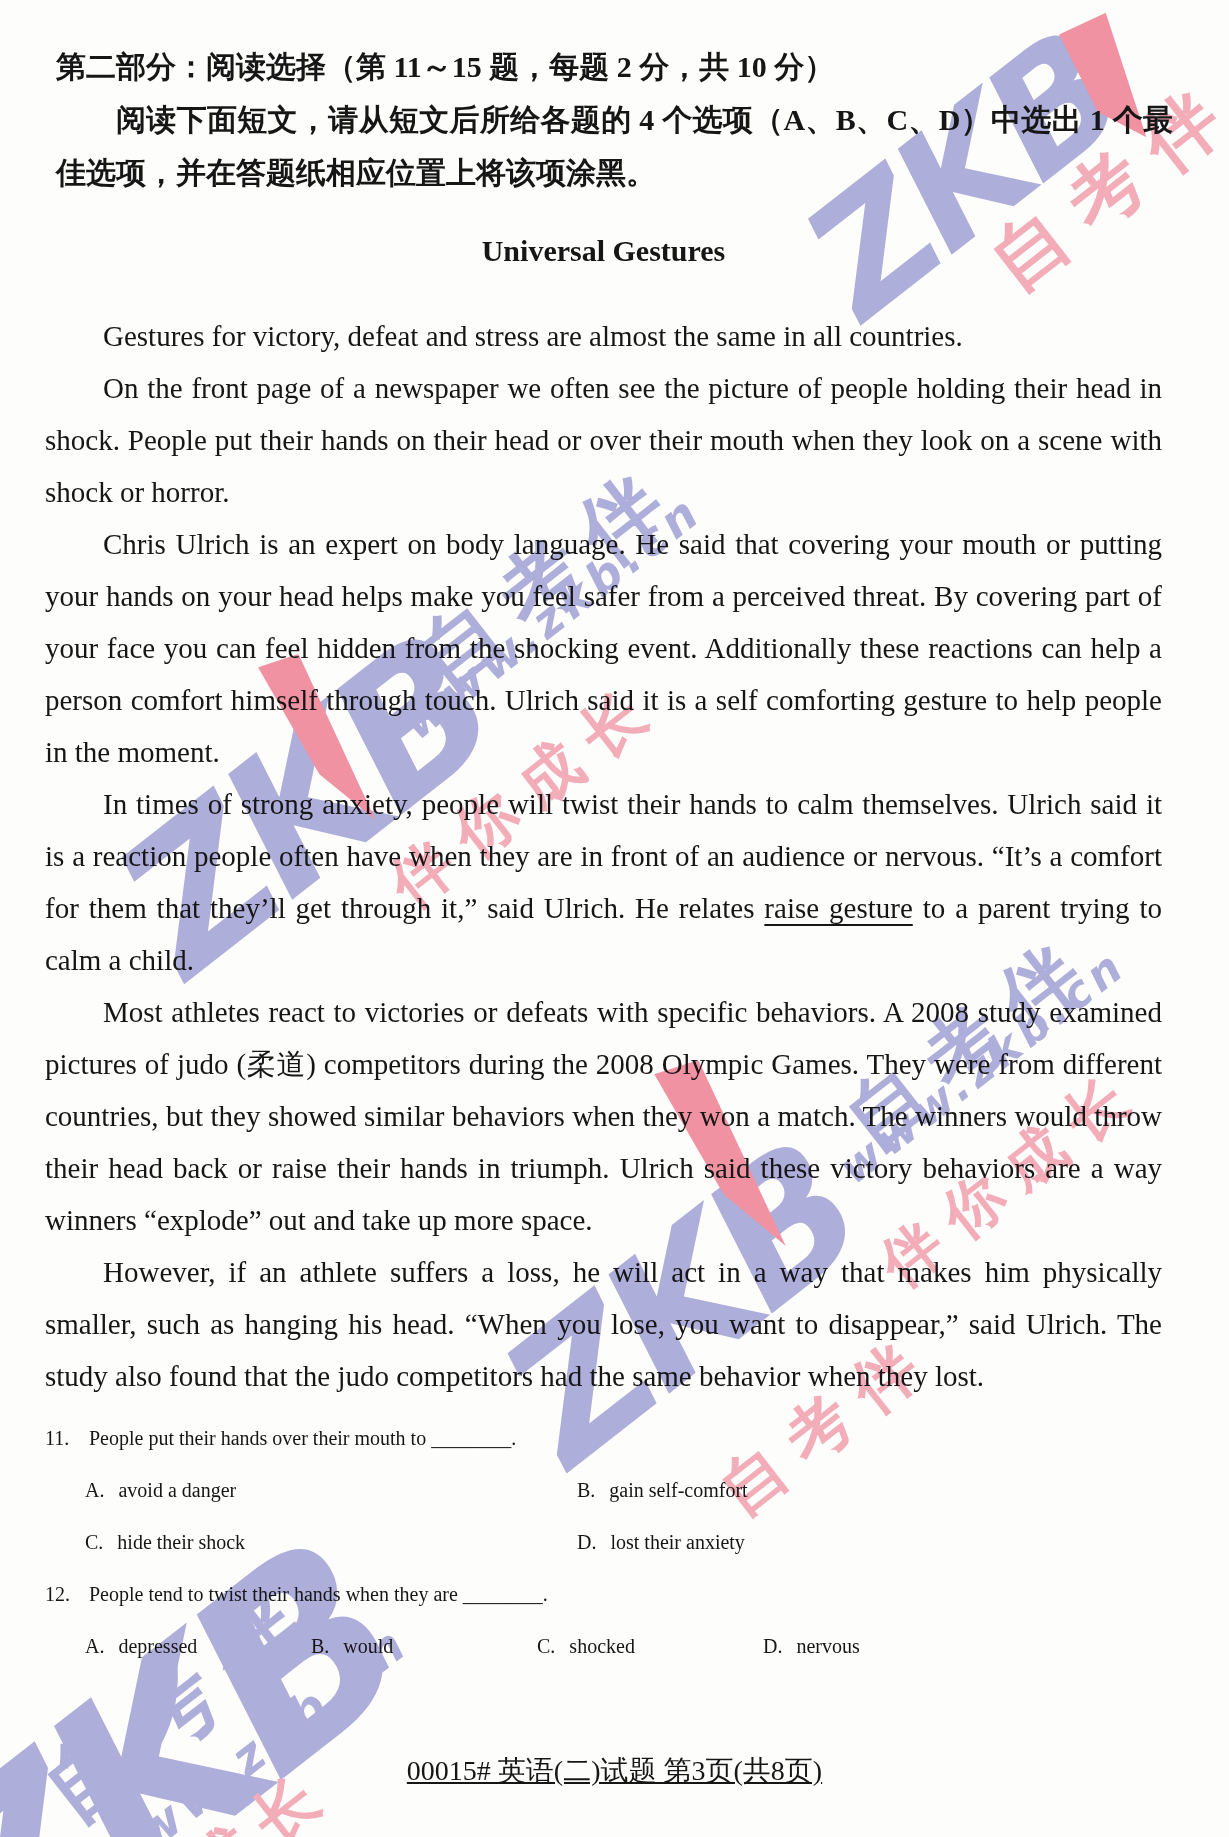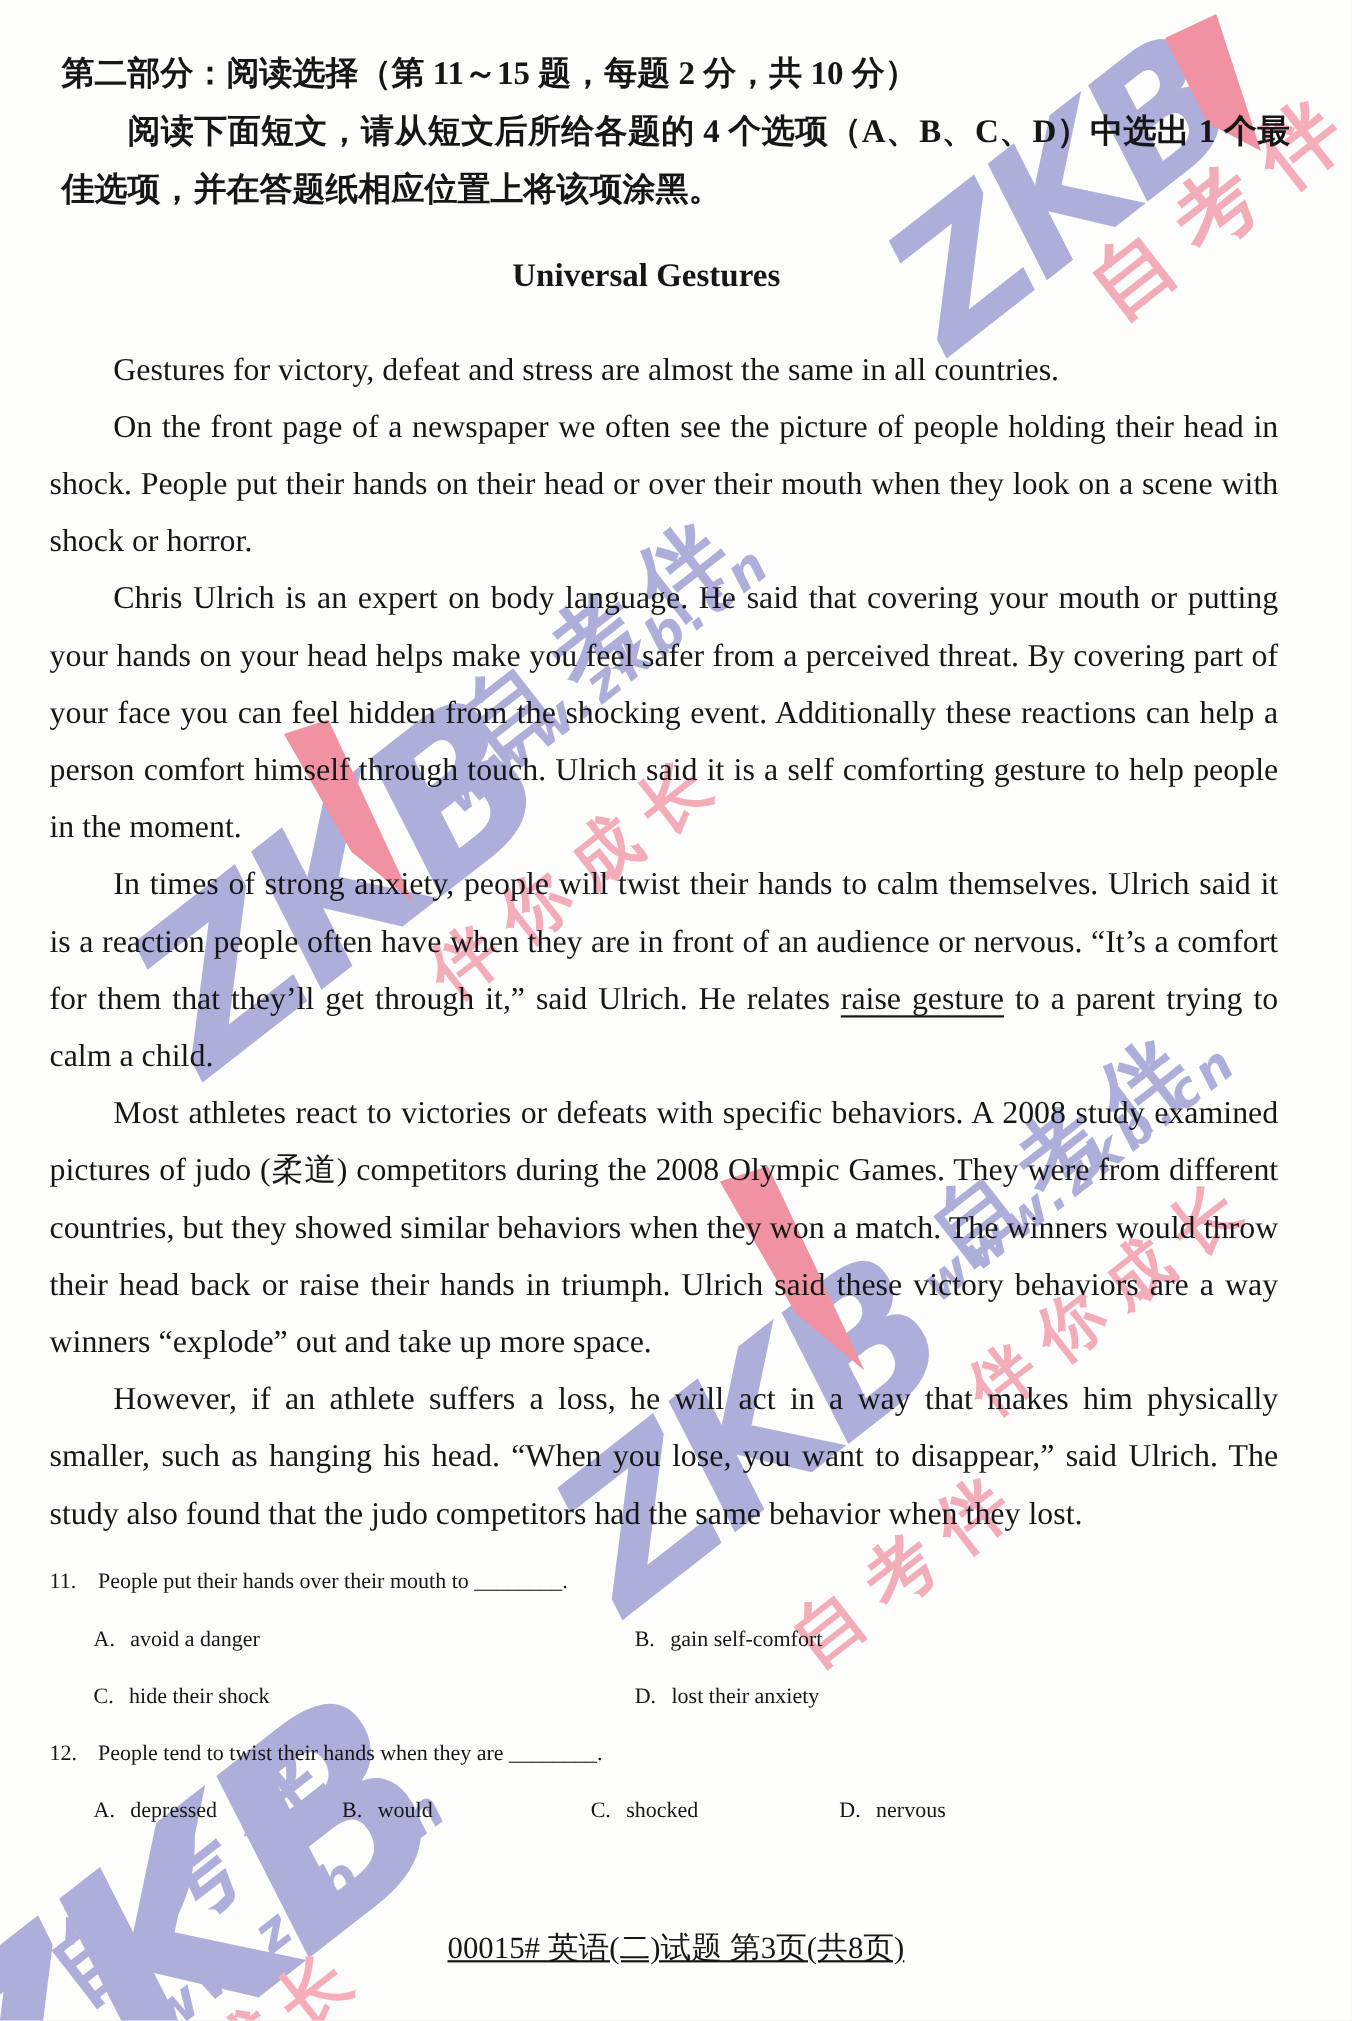--- a/index.html
+++ b/index.html
@@ -20,21 +20,21 @@
   .wm-cn-pink{color:#f3a7b4;letter-spacing:.3em;}
   .wm-url{font-style:italic;color:#a8a8d8;letter-spacing:.12em;}
   .wm-tri{position:absolute;background:#ef8a9b;transform:rotate(-34deg);
           clip-path:polygon(18% 0,100% 6%,42% 100%,0 64%);}
   
   .content{position:absolute;inset:0;z-index:2;}
   .header{position:absolute;left:56px;top:40px;width:1117px;
           font-size:30px;line-height:53px;}
   .section-heading{font-weight:600;margin:0;}
   .instructions{margin:0;text-indent:2em;text-align:justify;font-weight:600;}
-  .passage-title{position:absolute;left:29px;top:234px;width:1117px;
+  .passage-title{position:absolute;left:45px;top:234px;width:1117px;
                  text-align:center;font-size:30px;font-weight:bold;margin:0;}
   .passage{position:absolute;left:45px;top:310px;width:1117px;
            font-size:29px;line-height:52px;}
   .para{margin:0;text-indent:2em;text-align:justify;}
   .para .u{text-decoration:underline;text-underline-offset:6px;}
   .questions{position:absolute;left:45px;top:1412px;width:1117px;
              font-size:20px;line-height:52px;}
   .q-stem{display:flex;margin:0;}
   .q-num{width:44px;flex:0 0 44px;}
   .opts{display:flex;flex-wrap:wrap;margin-left:40px;}

